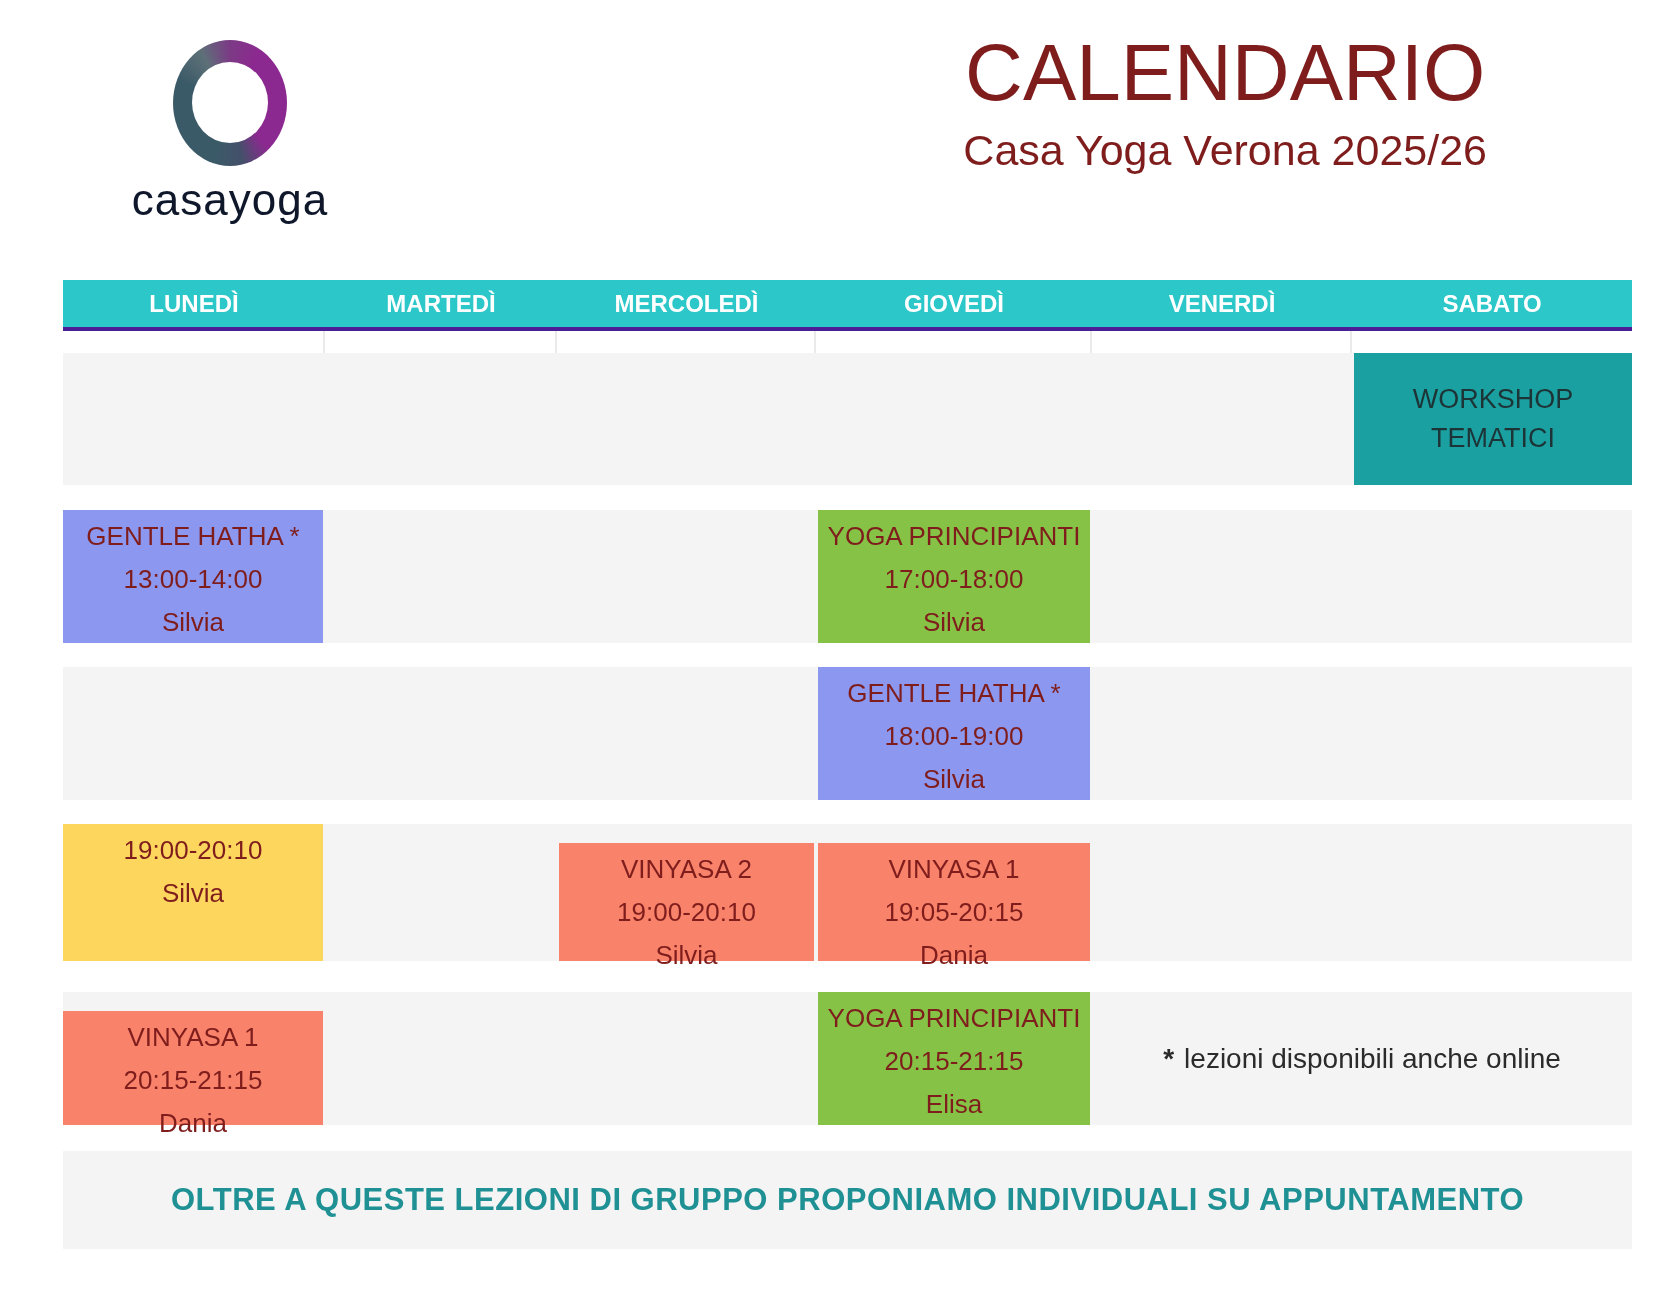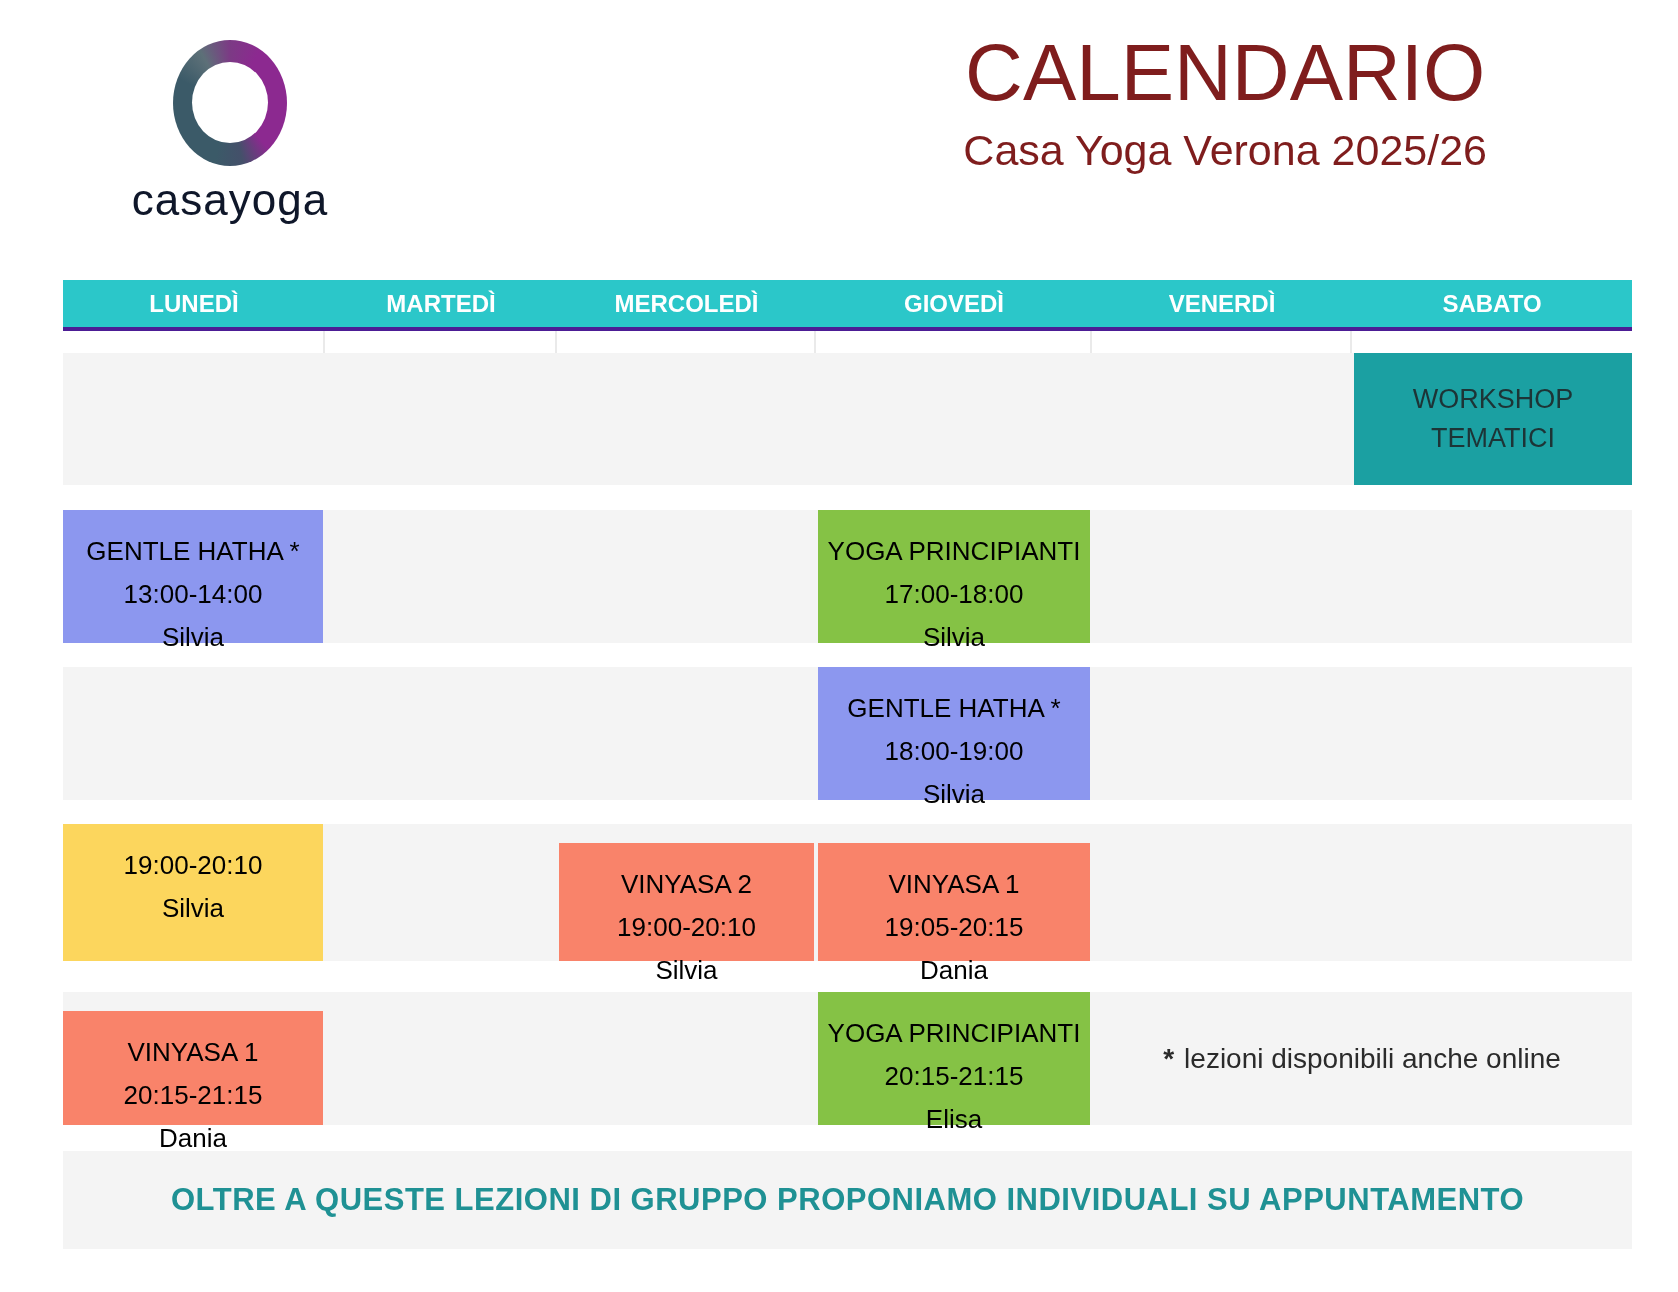--- a/index.html
+++ b/index.html
@@ -41,21 +41,21 @@
   .sched-row{background:#f4f4f4;}
   .row-a{height:132px;margin-bottom:25px;}
   .row-b{height:133px;margin-bottom:24px;}
   .row-c{height:133px;margin-bottom:24px;}
   .row-d{height:137px;margin-bottom:31px;}
   .row-e{height:133px;margin-bottom:26px;}
   .cell{position:relative;height:100%;}
 
   .slot{
     position:absolute;top:0;bottom:0;left:2px;right:2px;
-    text-align:center;color:#000000;padding-top:20px;box-sizing:border-box;
+    text-align:center;color:#7f1d1d;padding-top:5px;box-sizing:border-box;
   }
   .cell.first .slot{left:0;}
   .cell.last  .slot{right:0;}
   .slot-line{font-size:26px;line-height:43px;white-space:nowrap;}
   .c-periwinkle{background:#8c97ef;}
   .c-green{background:#85c245;}
   .c-yellow{background:#fcd65d;}
   .c-coral{background:#f9836a;margin-top:19px;}
   .c-workshop{background:#1ba0a2;color:#1d3436;}
   .workshop-slot{display:flex;flex-direction:column;align-items:center;justify-content:center;padding-top:0;}

